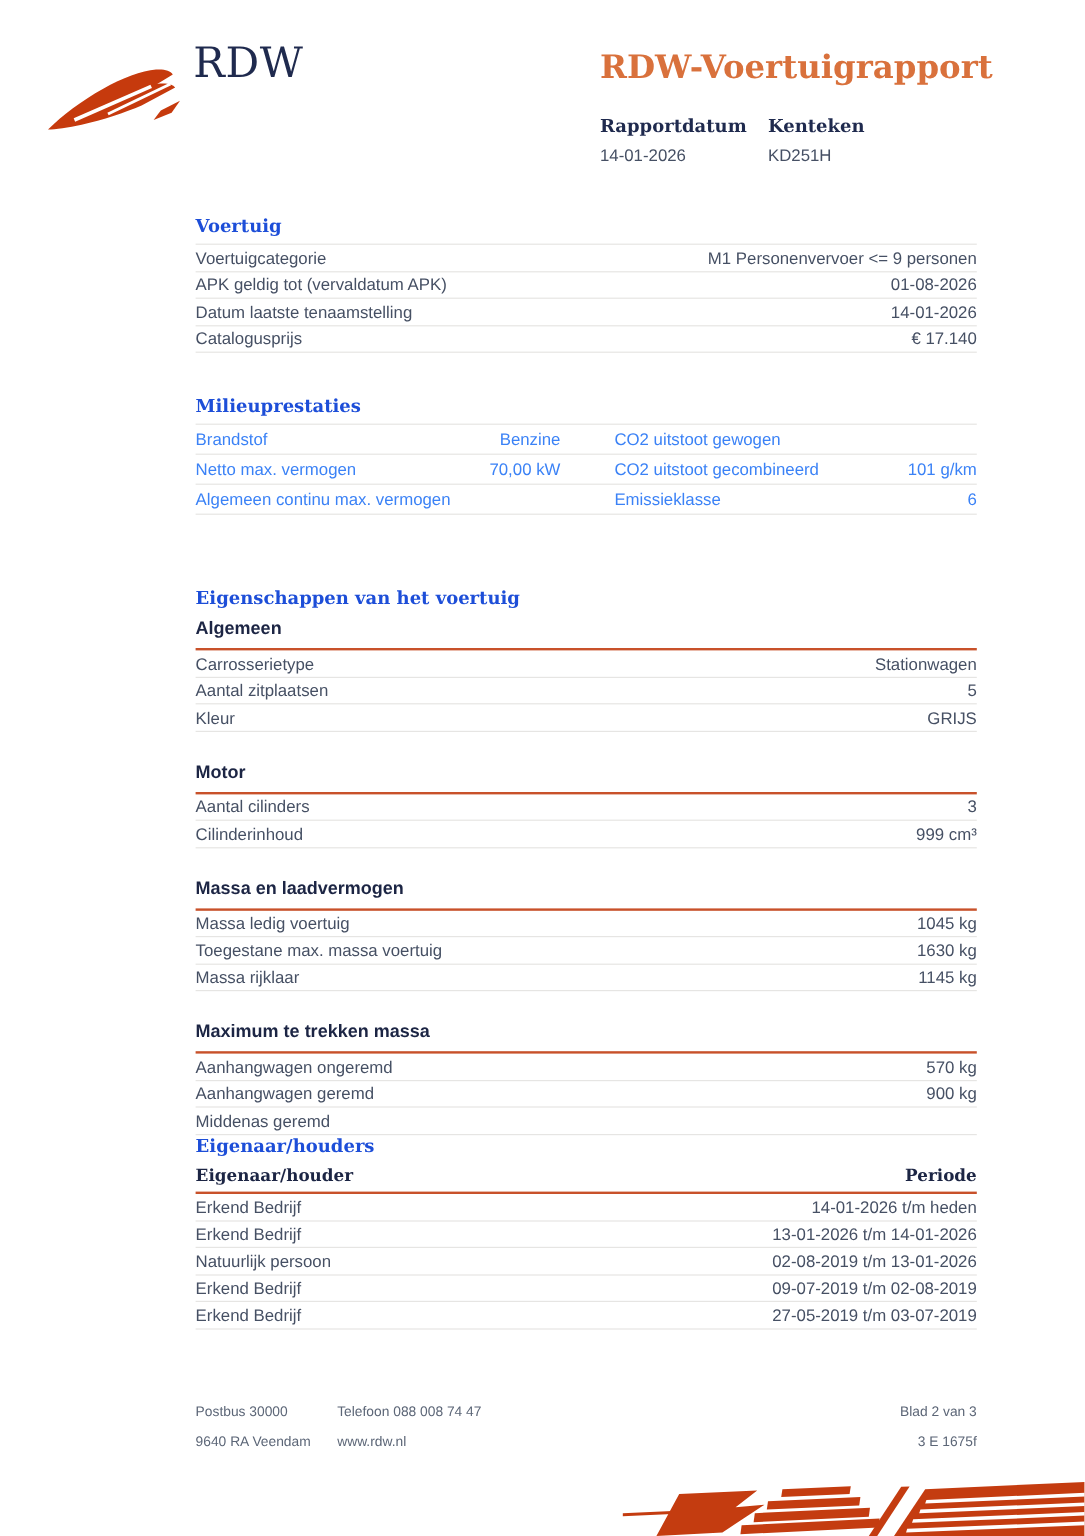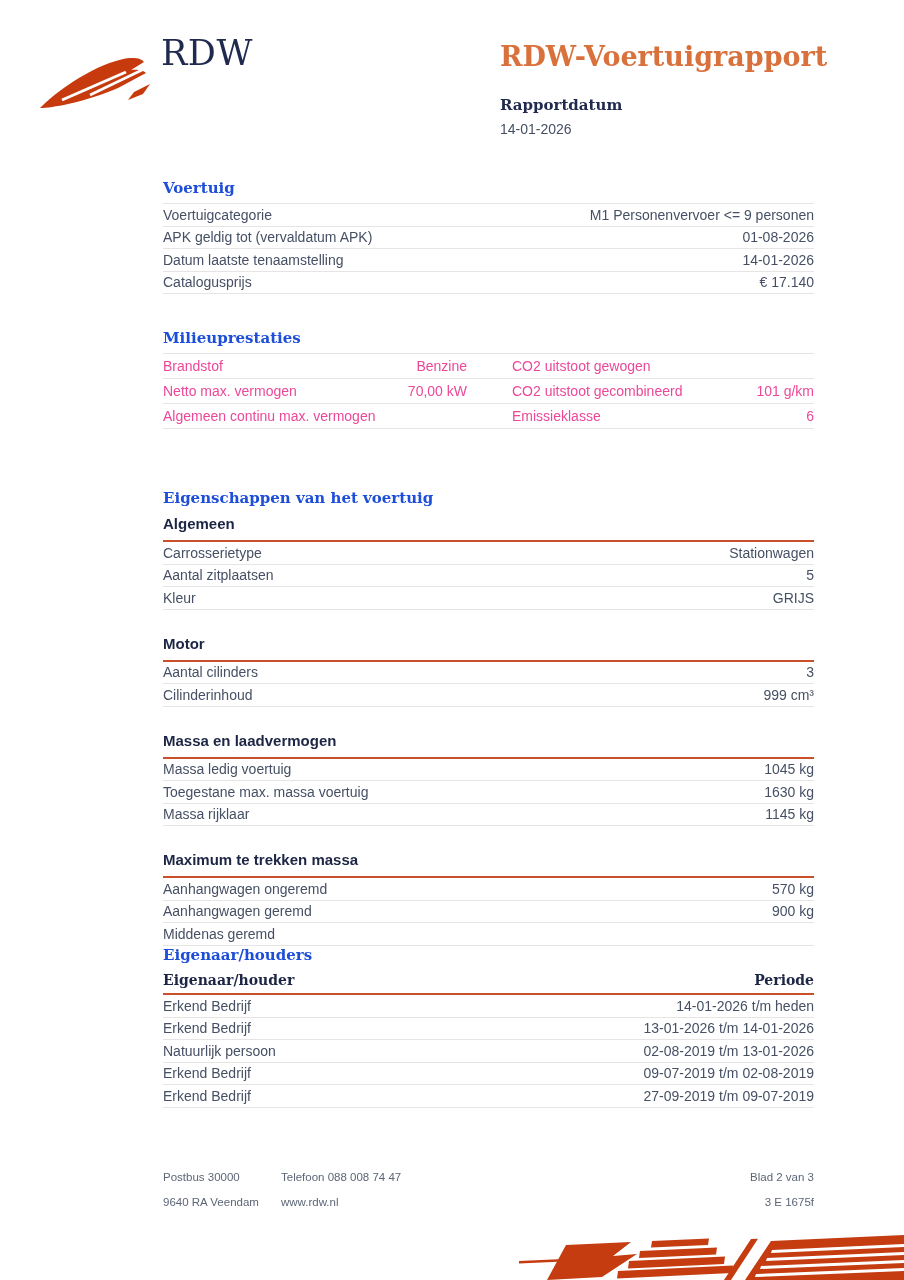--- a/index.html
+++ b/index.html
@@ -33,21 +33,21 @@
   }
   .rows.topline { border-top:1px solid #e6e5e3; }
   .row {
     display:flex; justify-content:space-between; align-items:center;
     height:21.5px; border-bottom:1px solid #e6e5e3;
     font-size:14px; color:#465064;
   }
   .row .val { text-align:right; }
 
   
-  .mrow { display:flex; align-items:center; height:24px; border-bottom:1px solid #e6e5e3; font-size:14px; color:#ec4899; }
+  .mrow { display:flex; align-items:center; height:24px; border-bottom:1px solid #e6e5e3; font-size:14px; color:#3b82f6; }
   .m-left  { width:304px; display:flex; justify-content:space-between; }
   .m-right { width:302px; margin-left:45px; display:flex; justify-content:space-between; }
 
   
   .subsection { margin-top:25px; }
   .subsection.first { margin-top:2px; }
   .subhead {
     font-size:15px; font-weight:bold; color:#1c2544;
     padding-bottom:8px; border-bottom:2px solid #c8512a;
   }
@@ -80,20 +80,24 @@
     <polygon fill="#c63a0d" points="96,42 112,34 105,44 90,50"></polygon>
   </svg>
   <div class="logo-text">RDW</div>
   <div class="doc-title">RDW-Voertuigrapport</div>
 
   <div class="meta">
     <div class="meta-col">
       <div class="meta-label">Rapportdatum</div>
       <div class="meta-value">14-01-2026</div>
     </div>
+    <div class="meta-col">
+      <div class="meta-label">Kenteken</div>
+      <div class="meta-value">KD251H</div>
+    </div>
   </div>
 
   <div class="section" style="top:179px;">
     <div class="sec-title">Voertuig</div>
     <div class="rows topline">
       <div class="row">
         <span>Voertuigcategorie</span>
         <span class="val">M1 Personenvervoer &lt;= 9 personen</span>
       </div>
       <div class="row">
@@ -237,21 +241,21 @@
       <div class="row">
         <span>Natuurlijk persoon</span>
         <span class="val">02-08-2019 t/m 13-01-2026</span>
       </div>
       <div class="row">
         <span>Erkend Bedrijf</span>
         <span class="val">09-07-2019 t/m 02-08-2019</span>
       </div>
       <div class="row">
         <span>Erkend Bedrijf</span>
-        <span class="val">27-09-2019 t/m 09-07-2019</span>
+        <span class="val">27-05-2019 t/m 03-07-2019</span>
       </div>
     </div>
   </div>
 
   <div class="footer">
     <div class="frow">
       <span class="fc1">Postbus 30000</span>
       <span class="fc2">Telefoon 088 008 74 47</span>
       <span class="fc3">Blad 2 van 3</span>
     </div>

